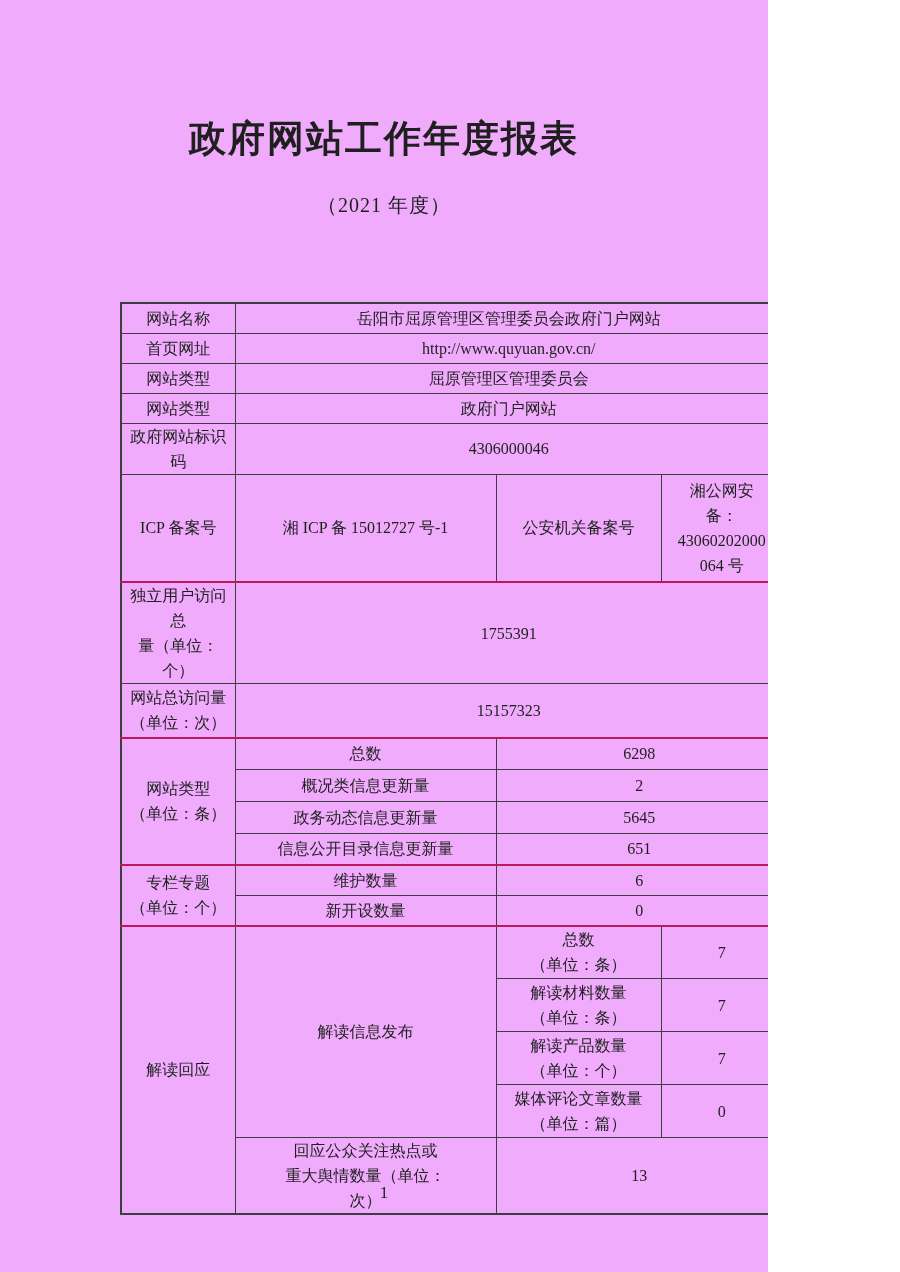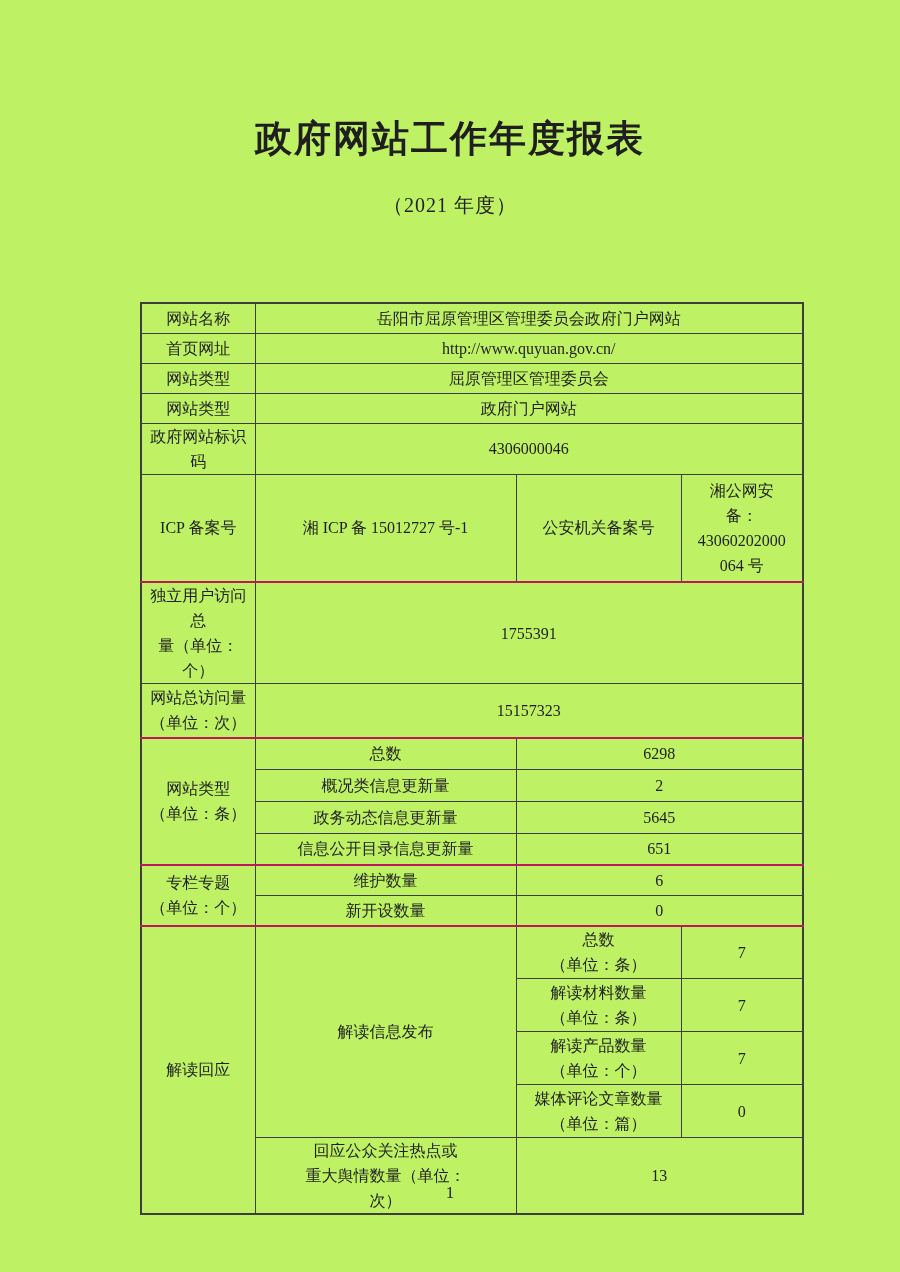--- a/index.html
+++ b/index.html
@@ -2,23 +2,23 @@
 <html><head>
 <meta charset="utf-8">
 <style>
   html, body {
     margin: 0;
     padding: 0;
     background: #ffffff;
   }
   .page {
     position: relative;
-    width: 900px;
+    width: 768px;
     height: 1272px;
-    background: #bef264;
+    background: #f0abfc;
     font-family: "Liberation Serif", "DejaVu Serif", serif;
     color: #1f1f1f;
     overflow: hidden;
   }
   .doc-title {
     position: absolute;
     top: 114px;
     left: 0;
     width: 100%;
     text-align: center;
@@ -42,21 +42,21 @@
     top: 268px;
     left: 128px;
     font-family: "Liberation Sans", "DejaVu Sans", sans-serif;
     font-weight: bold;
     font-size: 17px;
     letter-spacing: 0.5px;
   }
   table.report {
     position: absolute;
     top: 302px;
-    left: 140px;
+    left: 120px;
     width: 662px;
     border-collapse: collapse;
     table-layout: fixed;
     border: 2px solid #3e3e3e;
   }
   table.report td {
     border: 1px solid #3e3e3e;
     text-align: center;
     vertical-align: middle;
     font-size: 16px;

